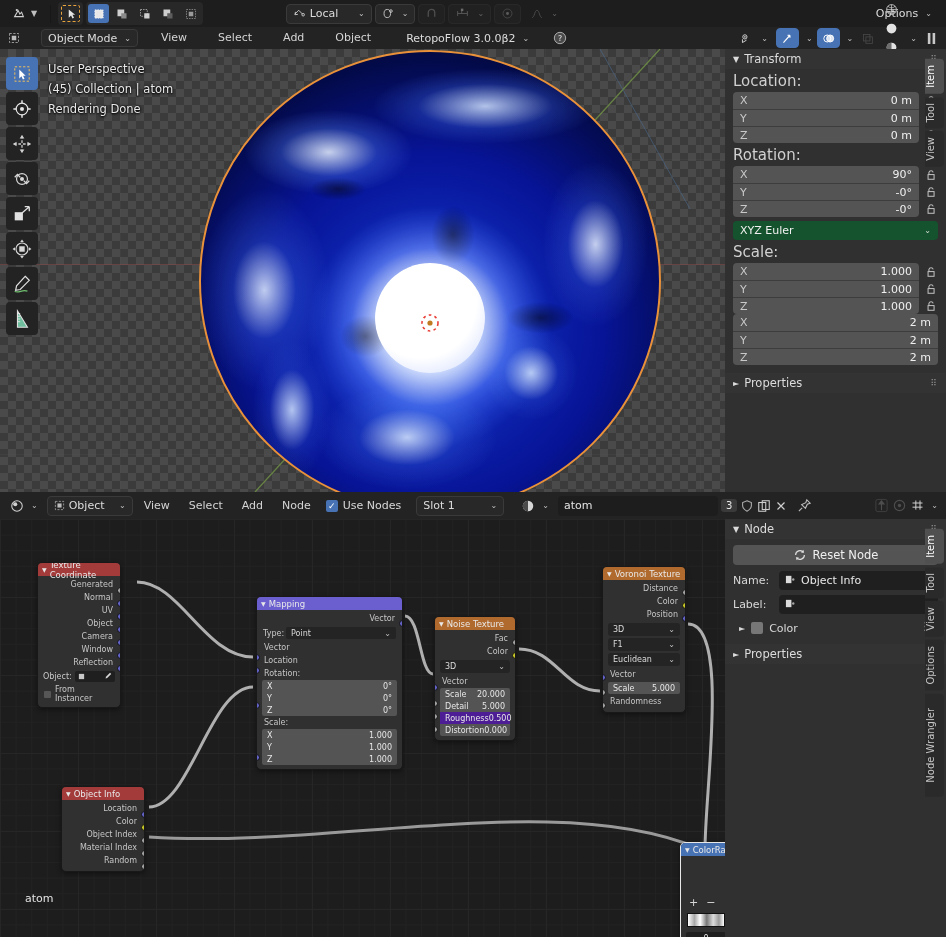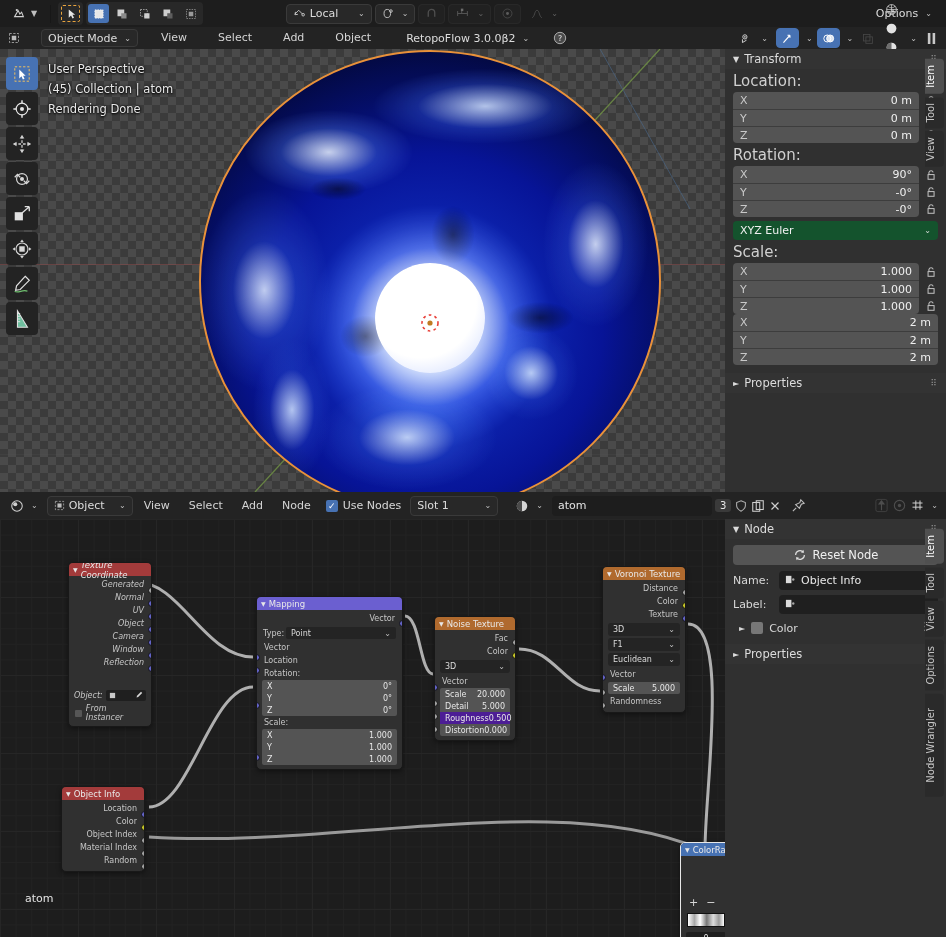--- a/index.html
+++ b/index.html
@@ -674,21 +674,21 @@
       <span class="chev" style="margin-left:auto">⌄</span>
     </div>
     <div class="menu-item">View</div>
     <div class="menu-item">Select</div>
     <div class="menu-item">Add</div>
     <div class="menu-item">Node</div>
     <div style="display:flex; align-items:center; gap:5px; margin-left:4px;">
       <span class="cbox">✓</span>
       <span>Use Nodes</span>
     </div>
-    <div class="btn" style="min-width:88px; margin-left:6px;">
+    <div class="btn" style="min-width:88px; margin-left:12px;">
       <span>Slot 1</span>
       <span class="chev" style="margin-left:auto">⌄</span>
     </div>
     <div class="btn flat" style="margin-left:8px;">
       <span class="icon">
         <svg width="14" height="14" viewBox="0 0 16 16">
             <circle cx="8" cy="8" r="6" fill="#d6d6d6"></circle>
             <path d="M8 2 a6 6 0 0 0 0 12 Z" fill="#4a4a4a"></path>
           </svg>
       </span>
@@ -747,34 +747,34 @@
 
     <svg class="links">
       <path d="M137 63 C180 63 205 138 253 138" stroke="#cfcfcf" stroke-width="3" fill="none" opacity=".82"></path>
       <path d="M149 288 C190 288 210 168 253 168" stroke="#cfcfcf" stroke-width="3" fill="none" opacity=".82"></path>
       <path d="M405 97 C420 97 420 155 433 155" stroke="#cfcfcf" stroke-width="3" fill="none" opacity=".82"></path>
       <path d="M519 130 C555 130 565 172 600 172" stroke="#cfcfcf" stroke-width="3" fill="none" opacity=".82"></path>
       <path d="M688 105 C730 105 705 270 705 330" stroke="#cfcfcf" stroke-width="3" fill="none" opacity=".82"></path>
       <path d="M149 318 C330 330 560 270 700 330" stroke="#cfcfcf" stroke-width="3" fill="none" opacity=".7"></path>
     </svg>
 
-    <div class="node" style="left:68px; top:43px; width:84px;font-style:italic;">
+    <div class="node" style="left:37px; top:43px; width:84px;">
       <div class="node-hd" style="background:#a33b3b;">
         <span class="tri">▼</span>
         <span>Texture Coordinate</span>
       </div>
       <div class="node-body">
         <div class="nrow r">Generated</div>
         <div class="nrow r">Normal</div>
         <div class="nrow r">UV</div>
         <div class="nrow r">Object</div>
         <div class="nrow r">Camera</div>
         <div class="nrow r">Window</div>
         <div class="nrow r">Reflection</div>
-        <div style="display:flex; align-items:center; gap:3px; padding:2px 5px 0 5px;margin-top:19px;">
+        <div style="display:flex; align-items:center; gap:3px; padding:2px 5px 0 5px;">
           <span class="nlabel">Object:</span>
           <span style="flex:1; height:11px; background:#1f1f1f; border-radius:2px; display:flex; align-items:center; padding:0 3px; gap:3px;">
             <span><svg width="7" height="7" viewBox="0 0 8 8">
                   <rect x="1" y="1" width="6" height="6" fill="#c8c8c8"></rect>
                 </svg></span>
             <span style="margin-left:auto;"><svg width="8" height="8" viewBox="0 0 10 10">
                   <path d="M7.5 1 L9 2.5 L4 7.5 L2 8 L2.5 6 Z" fill="#d8d8d8"></path>
                 </svg></span>
           </span>
         </div>
@@ -901,21 +901,21 @@
     </div>
 
     <div class="node" style="left:602px; top:47px; width:84px;">
       <div class="node-hd" style="background:#b06a2e;">
         <span class="tri">▼</span>
         <span>Voronoi Texture</span>
       </div>
       <div class="node-body">
         <div class="nrow r">Distance</div>
         <div class="nrow r">Color</div>
-        <div class="nrow r">Texture</div>
+        <div class="nrow r">Position</div>
         <div class="ndrop">
           <span>3D</span>
           <span class="chev">⌄</span>
         </div>
         <div class="ndrop">
           <span>F1</span>
           <span class="chev">⌄</span>
         </div>
         <div class="ndrop">
           <span>Euclidean</span>

